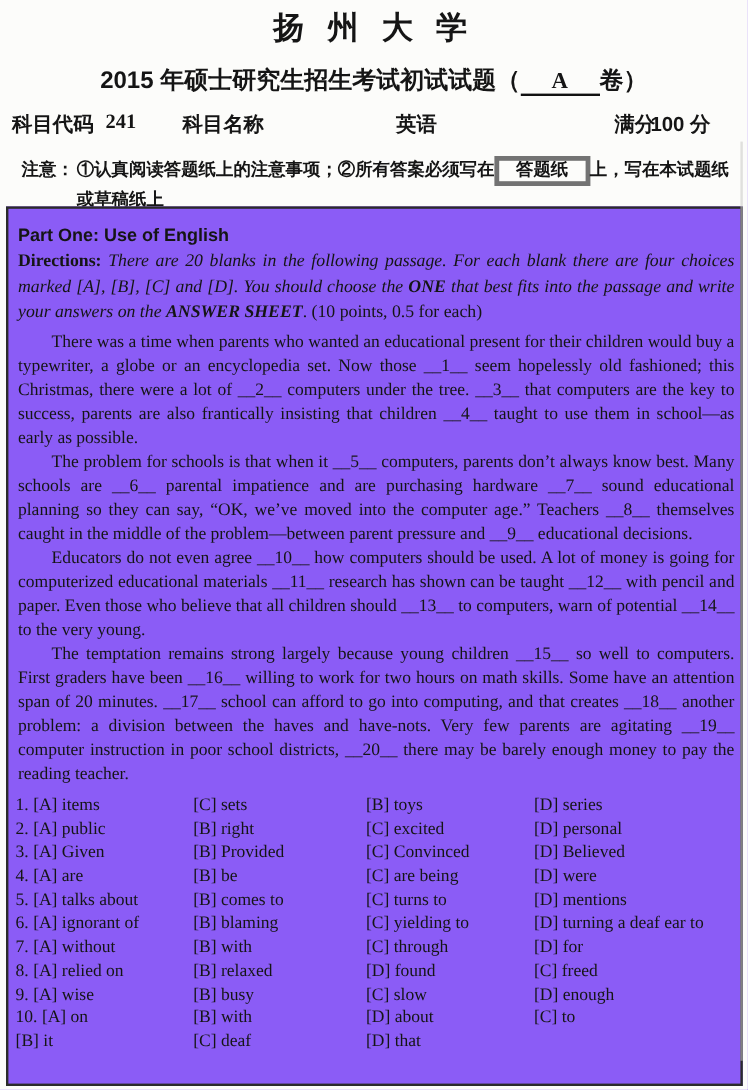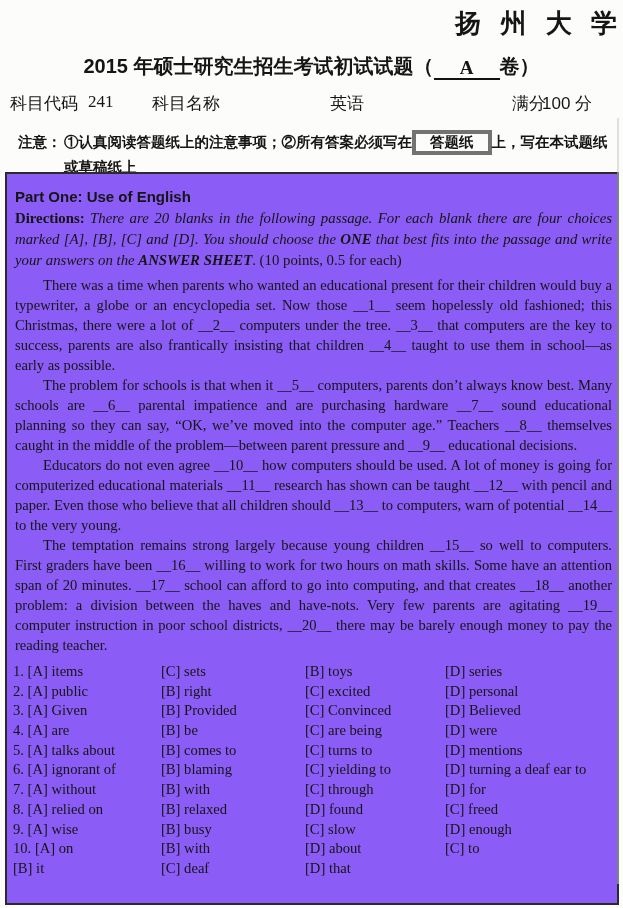--- a/index.html
+++ b/index.html
@@ -8,21 +8,21 @@
     overflow: hidden;
     background: #fcfcfa;
     color: #151515;
     font-family: "Liberation Serif", serif;
   }
   .page { position: relative; width: 623px; height: 908px; }
 
   
   .uni-title {
     padding-top: 6px;
-    text-align: right;
+    text-align: center;
     font-family: "Liberation Sans", sans-serif;
     font-weight: 700;
     font-size: 26px;
     letter-spacing: 6px;
   }
   .exam-subtitle {
     margin-top: 12px;
     text-align: center;
     font-family: "Liberation Sans", sans-serif;
     font-weight: 700;
@@ -37,21 +37,21 @@
     font-weight: 700;
     font-size: 19px;
     line-height: 20px;
     vertical-align: bottom;
   }
   .subject-row {
     position: relative;
     height: 26px;
     margin-top: 12px;
     font-family: "Liberation Sans", sans-serif;
-    font-weight: 400;
+    font-weight: 700;
     font-size: 17px;
     text-align: right;
   }
   .subject-row span { position: absolute; white-space: nowrap; }
   .s-code-label  { left: 10px; }
   .s-code-value  { left: 88px; font-family: "Liberation Serif", serif; }
   .s-name-label  { left: 152px; }
   .s-name-value  { left: 330px; }
   .s-score-label { left: 512px; }
   .s-score-value { left: 542px; }

